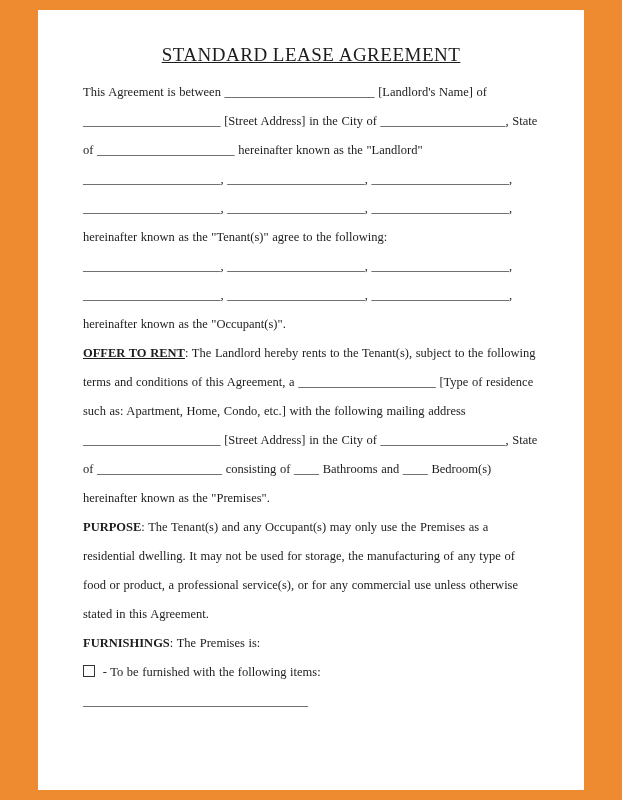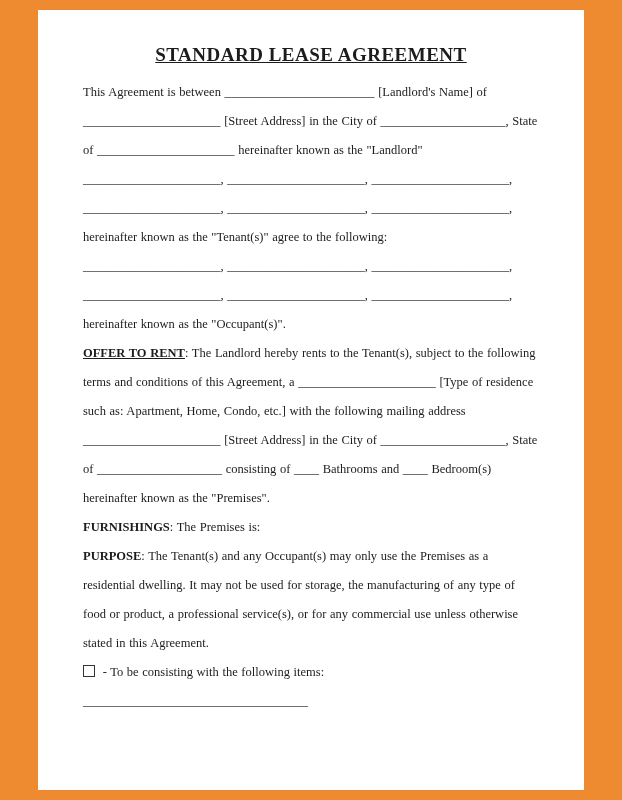--- a/index.html
+++ b/index.html
@@ -26,21 +26,21 @@
     box-sizing: border-box;
     padding: 34px 45px 0 45px;
     color: var(--color-text, #1c1c1c);
     font-size: 12.5px;
     overflow: hidden;
   }
   .doc-title {
     margin: 0 0 12px 0;
     text-align: center;
     font-size: 19px;
-    font-weight: bold;
+    font-weight: normal;
     letter-spacing: 0.5px;
     text-decoration: underline;
     font-family: "Liberation Serif", serif;
   }
   .para {
     margin: 0;
     line-height: 29px;
     text-align: left;
     word-spacing: 0.5px;
     font-family: Liberation Serif, serif;
@@ -73,20 +73,20 @@
     <p class="para">______________________, ______________________, ______________________,</p>
     <p class="para">hereinafter known as the "Tenant(s)" agree to the following:</p>
 
 
     <p class="para">______________________, ______________________, ______________________,</p>
     <p class="para">______________________, ______________________, ______________________,</p>
     <p class="para">hereinafter known as the "Occupant(s)".</p>
 
     <p class="para"><span class="bold-underline">OFFER TO RENT</span><span>: The Landlord hereby rents to the Tenant(s), subject to the following terms and conditions of this Agreement, a </span><span class="blank">______________________</span><span> [Type of residence such as: Apartment, Home, Condo, etc.] with the following mailing address </span><span class="blank">______________________</span><span> [Street Address] in the City of </span><span class="blank">____________________</span><span>, State of </span><span class="blank">____________________</span><span> consisting of </span><span class="blank">____</span><span> Bathrooms and </span><span class="blank">____</span><span> Bedroom(s) hereinafter known as the "Premises".</span></p>
 
+    <p class="para"><span class="bold">PURPOSE</span><span>: The Tenant(s) and any Occupant(s) may only use the Premises as a residential dwelling. It may not be used for storage, the manufacturing of any type of food or product, a professional service(s), or for any commercial use unless otherwise stated in this Agreement.</span></p>
+
     <p class="para"><span class="bold">FURNISHINGS</span><span>: The Premises is:</span></p>
 
-    <p class="para"><span class="bold">PURPOSE</span><span>: The Tenant(s) and any Occupant(s) may only use the Premises as a residential dwelling. It may not be used for storage, the manufacturing of any type of food or product, a professional service(s), or for any commercial use unless otherwise stated in this Agreement.</span></p>
-
-    <p class="para"><span class="checkbox"></span><span> - To be consisting with the following items: </span><span class="blank">____________________________________</span></p>
+    <p class="para"><span class="checkbox"></span><span> - To be furnished with the following items: </span><span class="blank">____________________________________</span></p>
 
   </div>
 </div>
 
 </body></html>

